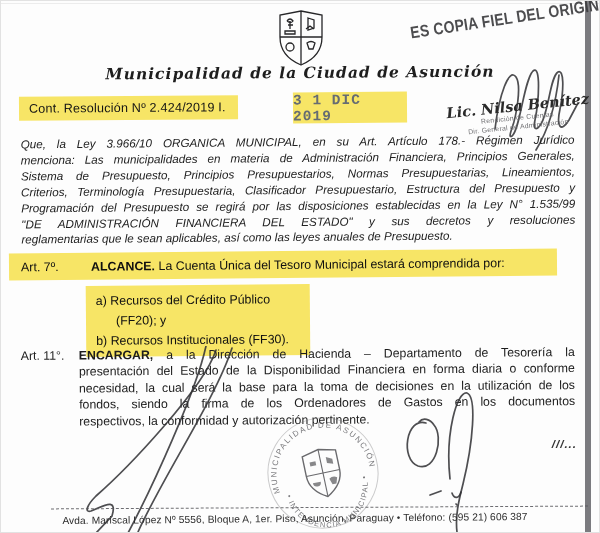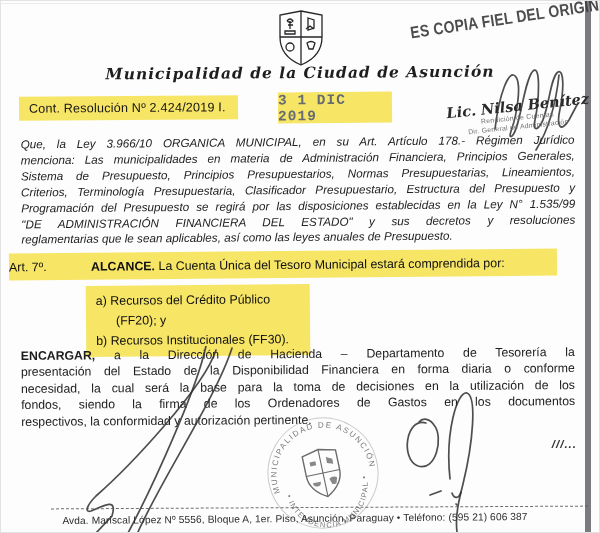--- a/index.html
+++ b/index.html
@@ -18,21 +18,21 @@
     font-family:"DejaVu Serif", serif; font-style:italic; font-weight:600;
     font-size:15.5px; letter-spacing:1px; color:#1e1e1e; transform:rotate(-0.4deg);
   }
 
   .hl { background:#f7e566; }
   .res-ref {
     position:absolute; left:18px; top:95px; padding:5px 12px 5px 10px;
     font-size:12.6px; color:#141414; letter-spacing:.2px; transform:rotate(-0.4deg);
   }
   .date-box {
-    position:absolute; left:277px; top:91px; width:114px; height:31px;
+    position:absolute; left:292px; top:91px; width:114px; height:31px;
     display:flex; align-items:center; justify-content:center; transform:rotate(-0.4deg);
   }
   .date-box span {
     font-family:"Liberation Mono", monospace; font-weight:700; font-size:14.5px;
     color:#666c72; letter-spacing:1px;
   }
 
   .copy-stamp {
     position:absolute; left:408px; top:22px; transform:rotate(-8.5deg) scaleY(1.2);
     transform-origin:left top; font-weight:700; font-size:14px; letter-spacing:.2px;
@@ -52,21 +52,21 @@
     transform:rotate(-0.5deg);
   }
   .jline { text-align:justify; text-align-last:justify; }
   .jlines div:last-child { text-align-last:left; }
 
   .art7 {
     position:absolute; left:8px; top:250px; width:548px; height:27px;
     display:flex; align-items:center; font-size:12.4px; color:#101010;
     transform:rotate(-0.5deg);
   }
-  .art7 .lbl { width:66px; }
+  .art7 .lbl { width:66px; padding-left:12px; }
   .art7 b { font-weight:700;margin-left:16px; }
 
   .list-block {
     position:absolute; left:85px; top:284px; width:224px; padding:5px 8px 6px 10px;
     font-size:12.4px; line-height:20px; color:#101010; transform:rotate(-0.5deg);
   }
   .list-block div { padding-left:20px; text-indent:-20px; }
 
   .art11 {
     position:absolute; left:20px; right:24px; top:345px; display:flex;
@@ -148,20 +148,21 @@
     <span class="lbl">Art. 7º.</span>
     <span><b>ALCANCE.</b><span> La Cuenta Única del Tesoro Municipal estará comprendida por:</span></span>
   </div>
 
   <div class="list-block hl">
     <div>a)  Recursos del Crédito Público (FF20); y</div>
     <div>b)  Recursos Institucionales (FF30).</div>
   </div>
 
   <div class="art11">
+    <span class="lbl">Art. 11°.</span>
     <span class="body">
       <div class="jline-first"><b>ENCARGAR,</b><span> a la Dirección de Hacienda – Departamento de Tesorería la</span></div>
       <div class="jlines">
           <div class="jline">presentación del Estado de la Disponibilidad Financiera en forma diaria o conforme</div>
           <div class="jline">necesidad, la cual será la base para la toma de decisiones en la utilización de los</div>
           <div class="jline">fondos, siendo la firma de los Ordenadores de Gastos en los documentos</div>
           <div class="jline">respectivos, la conformidad y autorización pertinente.</div>
         </div>
     </span>
   </div>

